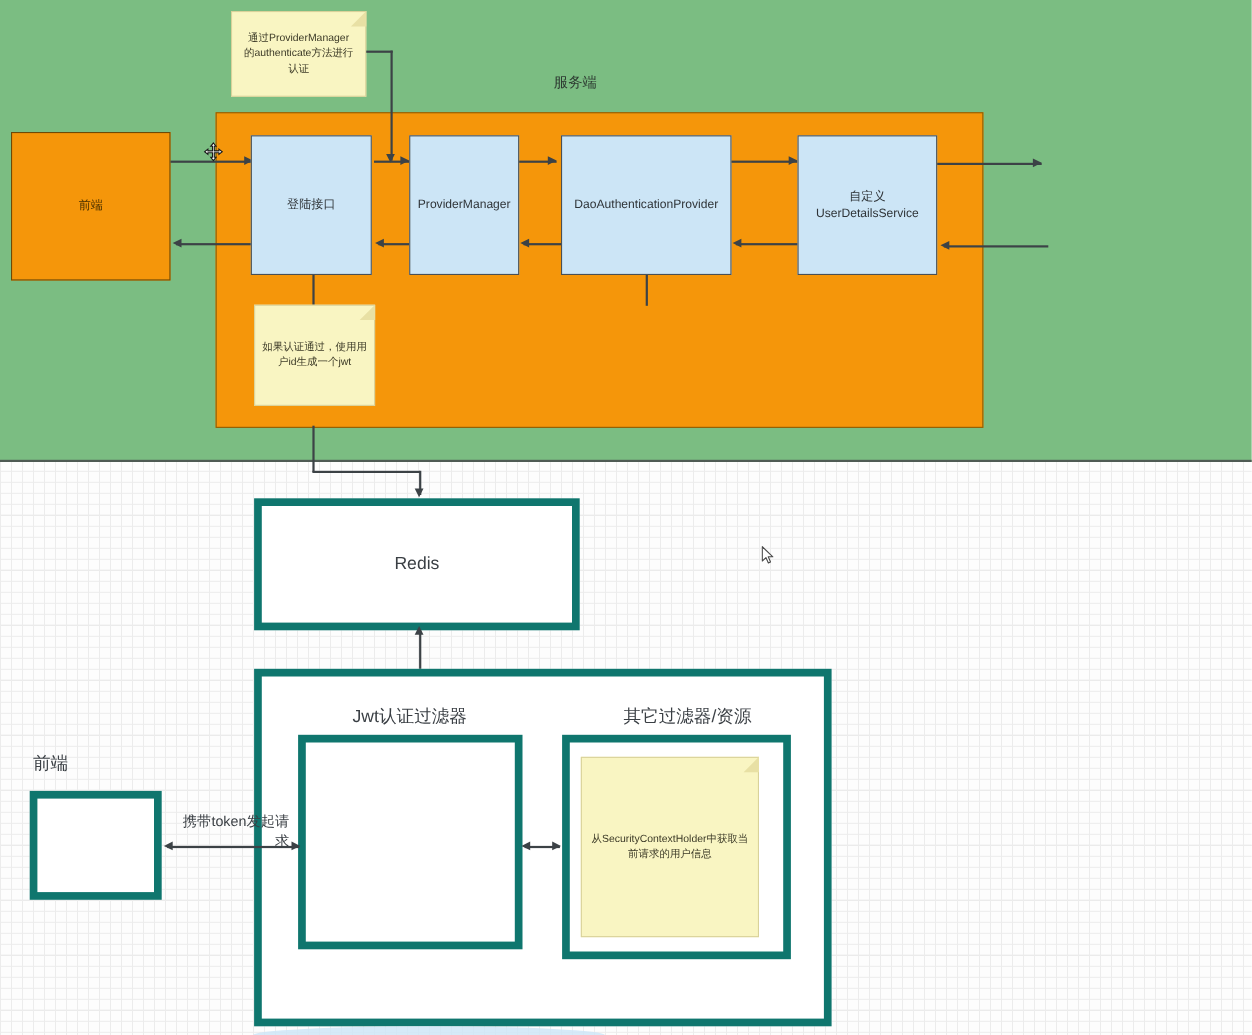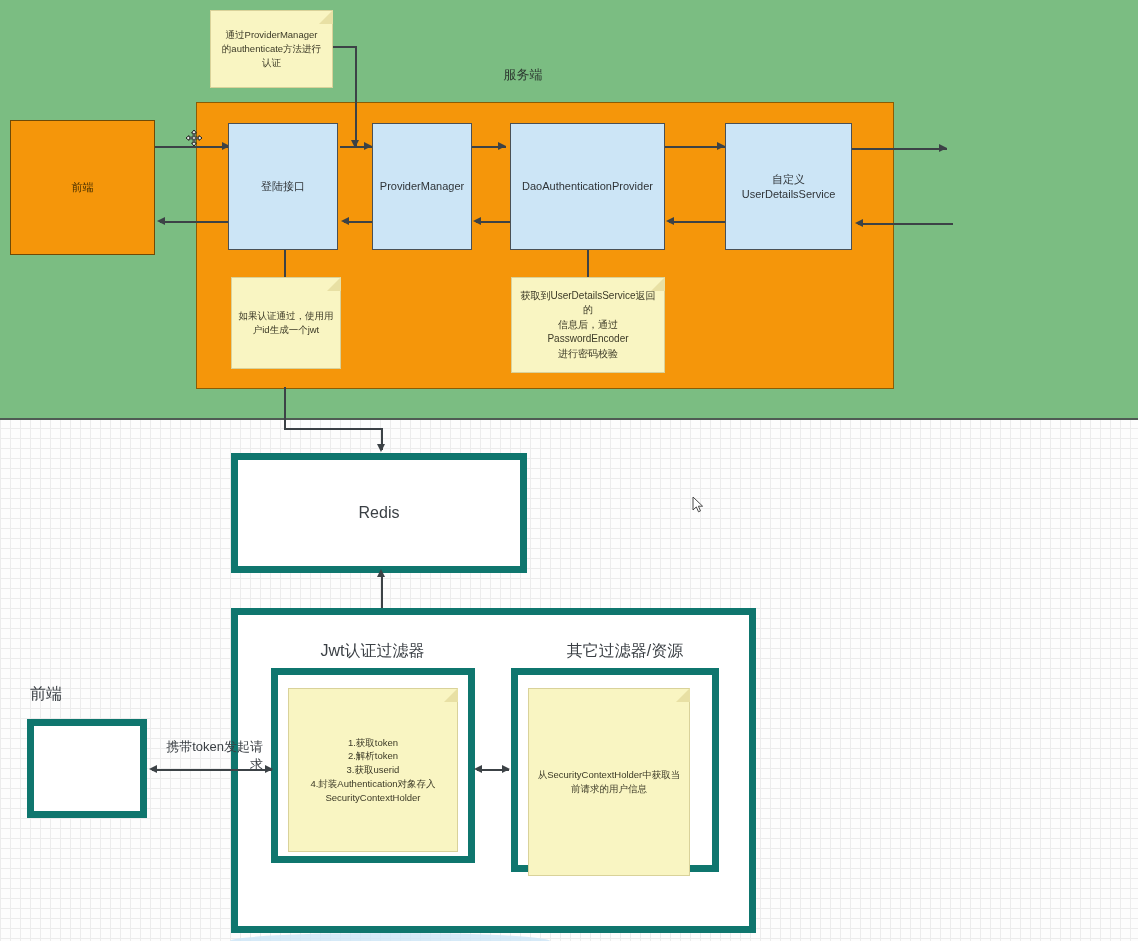--- a/index.html
+++ b/index.html
@@ -252,48 +252,40 @@
 
   <div class="line h" style="left:858px; top:223px; width:95px;"></div>
   <div class="arrow left" style="left:855px; top:219px;"></div>
 
 
   <div class="line v" style="left:284px; top:250px; height:28px;"></div>
   <div class="note" style="left:231px; top:277px; width:110px; height:92px;">如果认证通过，使用用
 户id生成一个jwt</div>
 
   <div class="line v" style="left:587px; top:250px; height:28px;"></div>
-  <div class="note big" style="left:511px; top:277px; width:154px; height:96px;">获取到UserDetailsService返回的
-信息后，通过PasswordEncoder
-进行密码校验</div>
 
   <div class="line v" style="left:284px; top:387px; height:42px;"></div>
   <div class="line h" style="left:284px; top:428px; width:98px;"></div>
   <div class="line v" style="left:381px; top:428px; height:22px;"></div>
   <div class="arrow down" style="left:377px; top:444px;"></div>
 
   <div class="box box-white" style="left:231px; top:453px; width:296px; height:120px; font-size:16px;">Redis</div>
 
   <div class="line v" style="left:381px; top:573px; height:135px;"></div>
   <div class="arrow up" style="left:377px; top:569px;"></div>
 
   <div class="box box-white" style="left:231px; top:608px; width:525px; height:325px; background:#ffffff;"></div>
 
   <div class="section-title" style="left:295px; top:641px; width:155px;">Jwt认证过滤器</div>
   <div class="section-title" style="left:545px; top:641px; width:160px;">其它过滤器/资源</div>
 
   <div class="box box-white" style="left:271px; top:668px; width:204px; height:195px;"></div>
-  <div class="note" style="left:288px; top:688px; width:170px; height:164px;">1.获取token
-2.解析token
-3.获取userid
-4.封装Authentication对象存入
-SecurityContextHolder</div>
 
   <div class="box box-white" style="left:511px; top:668px; width:208px; height:204px;"></div>
-  <div class="note" style="left:528px; top:688px; width:162px; height:188px;">从SecurityContextHolder中获取当
+  <div class="note" style="left:528px; top:688px; width:162px; height:164px;">从SecurityContextHolder中获取当
 前请求的用户信息</div>
 
   <div class="line h" style="left:477px; top:769px; width:32px;"></div>
   <div class="arrow left" style="left:474px; top:765px;"></div>
   <div class="arrow right" style="left:502px; top:765px;"></div>
 
   <div class="section-title" style="left:30px; top:684px; width:70px; text-align:left;">前端</div>
   <div class="box box-white" style="left:27px; top:719px; width:120px; height:99px;"></div>
 
   <div class="line h" style="left:152px; top:769px; width:120px;"></div>

